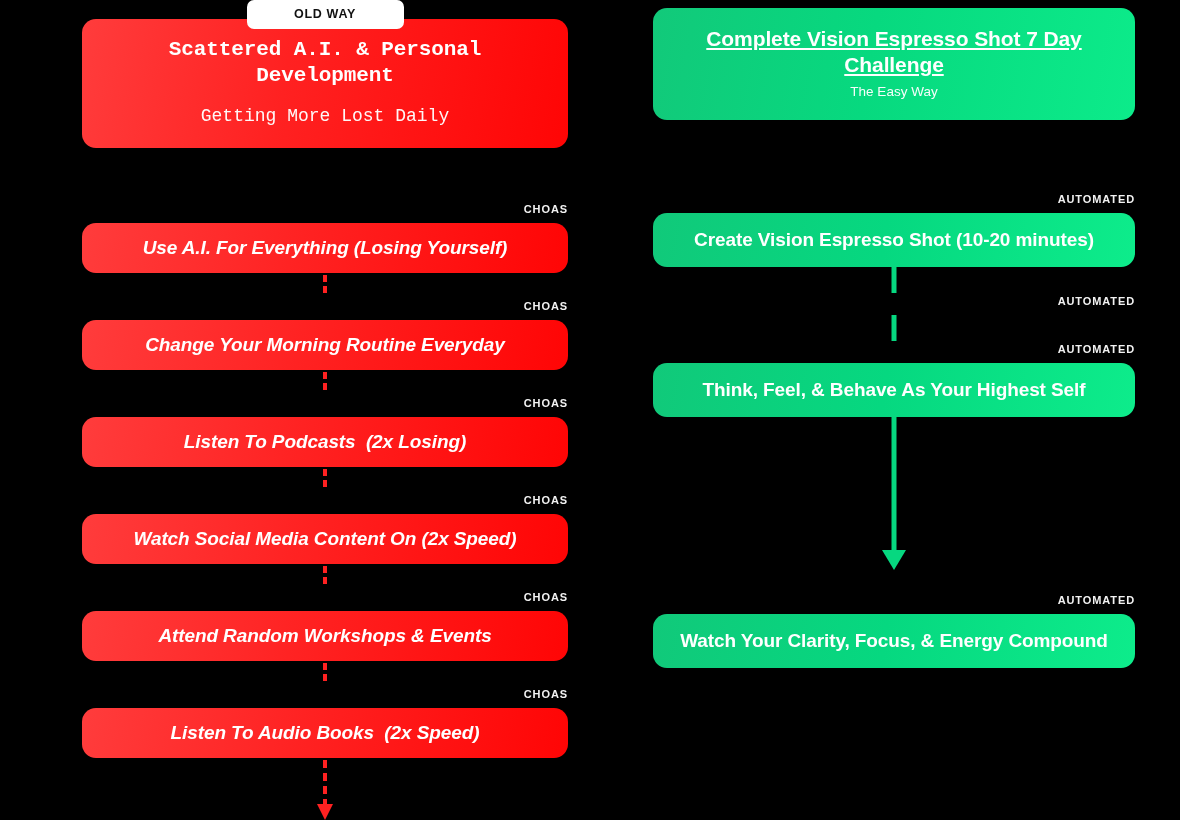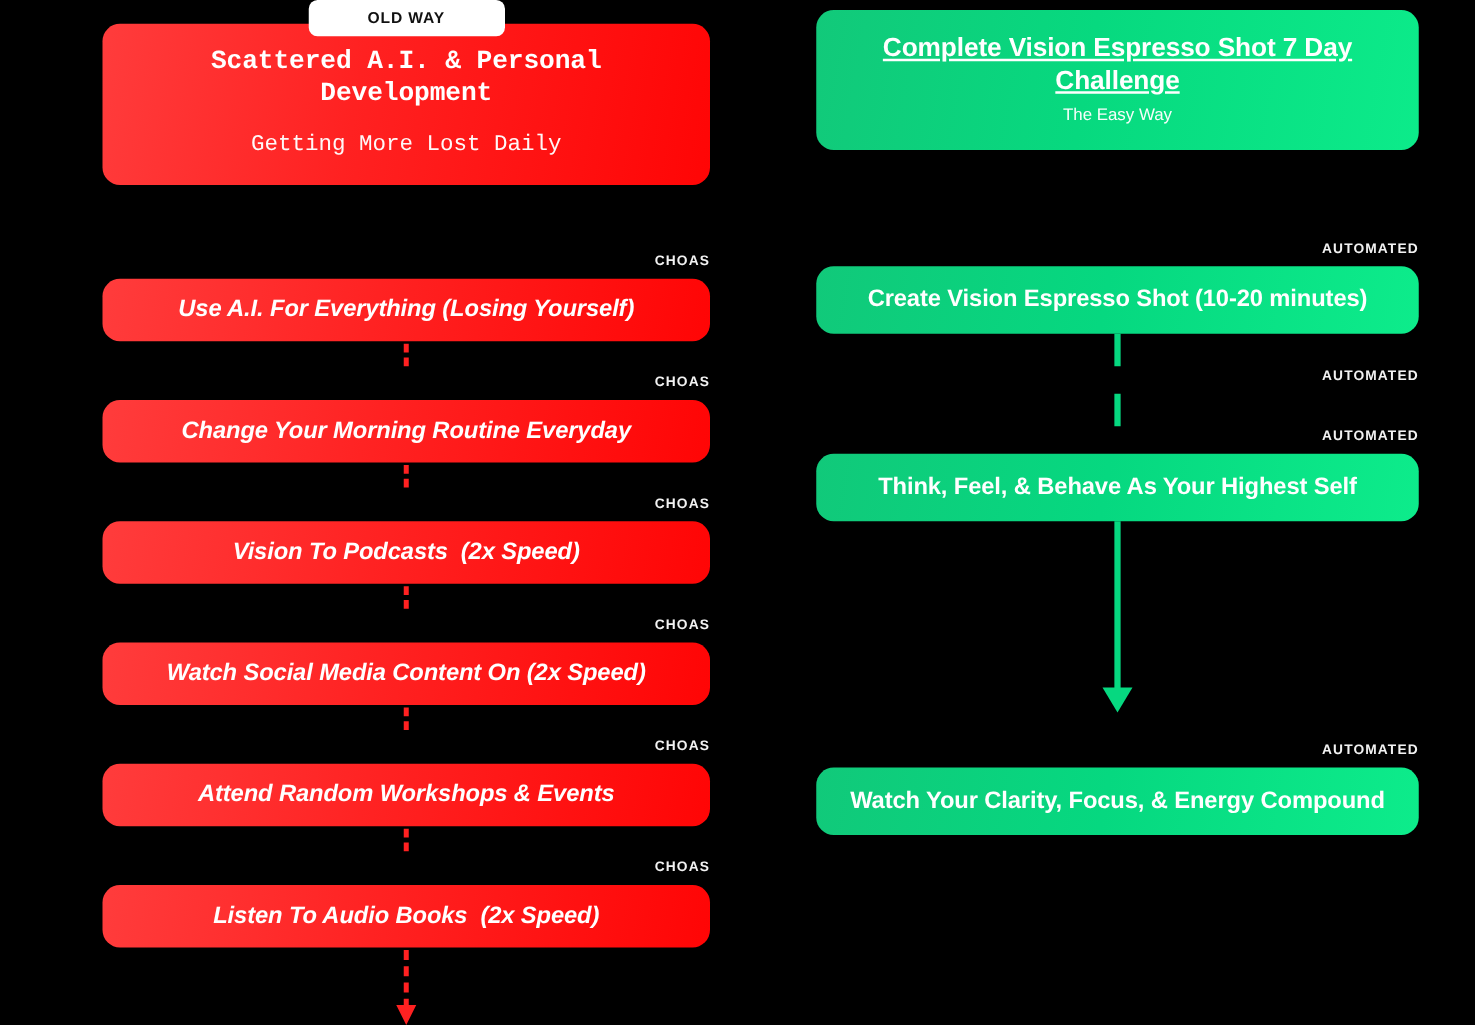--- a/index.html
+++ b/index.html
@@ -157,21 +157,21 @@
     <div class="node red">Change Your Morning Routine Everyday</div>
 
     <div class="connector" style="height:28px">
       <svg width="8" height="28" viewBox="0 0 8 28" aria-hidden="true">
         <line x1="4" y1="2" x2="4" y2="24" stroke="#ff2121" stroke-width="4" stroke-dasharray="7 4"></line>
       </svg>
     </div>
 
     <div class="step-label">CHOAS</div>
     <div class="gap-block" style="height:8px"></div>
-    <div class="node red">Vision To Podcasts  (2x Speed)</div>
+    <div class="node red">Listen To Podcasts  (2x Losing)</div>
 
     <div class="connector" style="height:28px">
       <svg width="8" height="28" viewBox="0 0 8 28" aria-hidden="true">
         <line x1="4" y1="2" x2="4" y2="24" stroke="#ff2121" stroke-width="4" stroke-dasharray="7 4"></line>
       </svg>
     </div>
 
     <div class="step-label">CHOAS</div>
     <div class="gap-block" style="height:8px"></div>
     <div class="node red">Watch Social Media Content On (2x Speed)</div>

